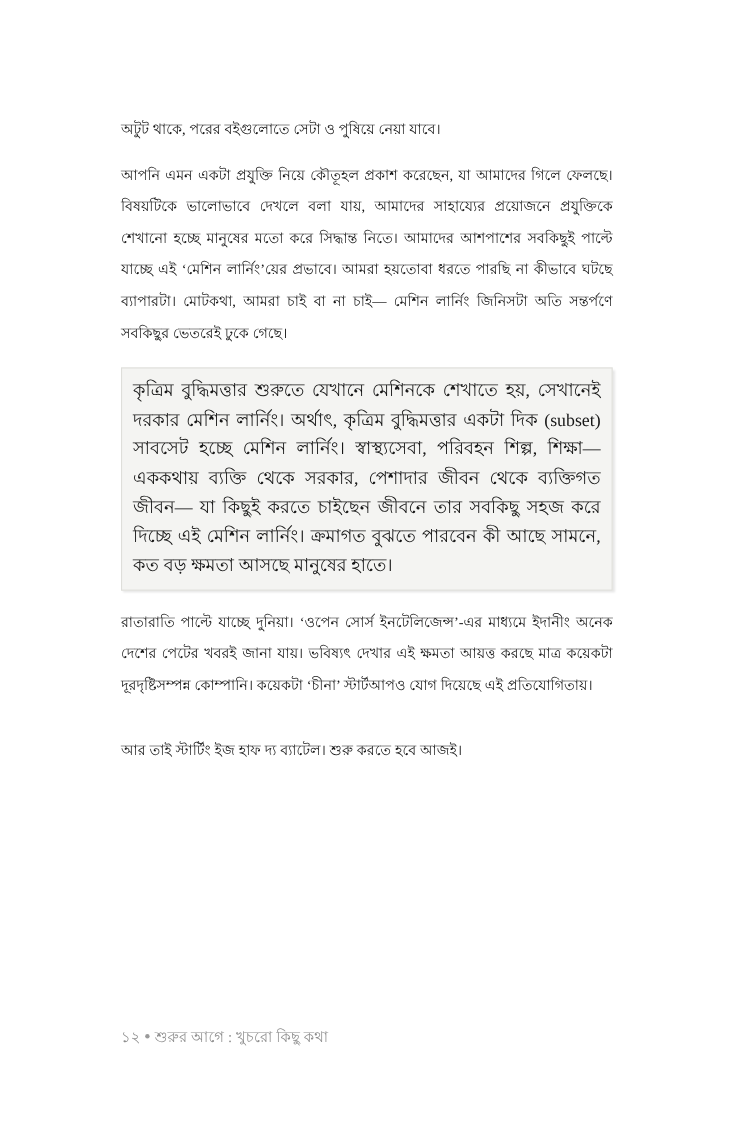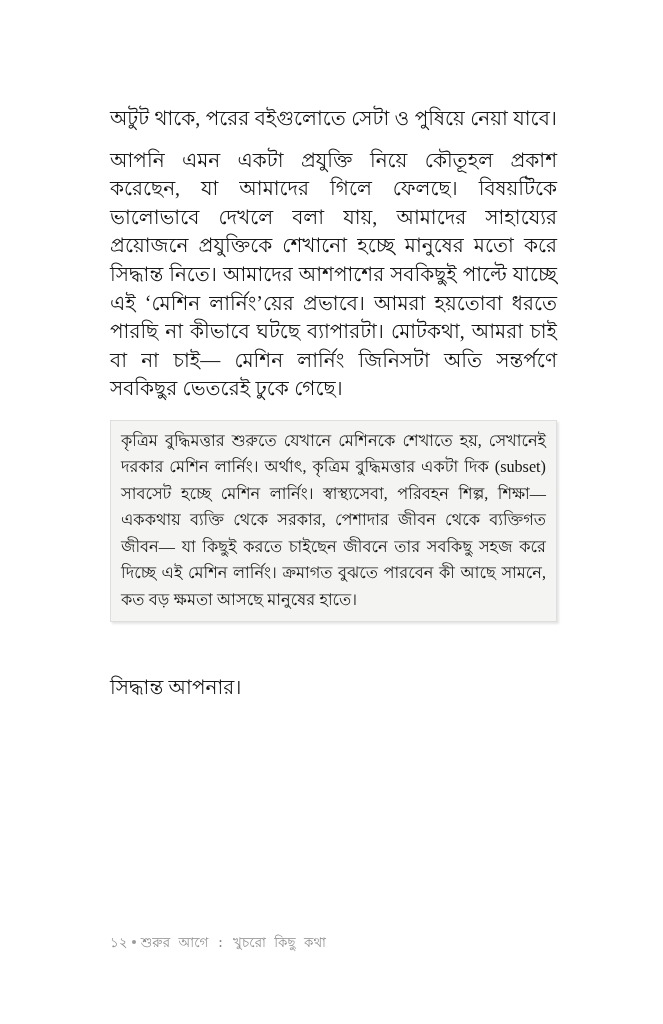--- a/index.html
+++ b/index.html
@@ -25,21 +25,21 @@
 
   .content {
     position: absolute;
     left: 110px;
     top: 104px;
     width: 447px;
   }
 
   .para {
     margin: 0 0 4px 0;
-    font-size: 20px;
+    font-size: 13px;
     line-height: 28.6px;
     text-align: justify;
     text-justify: inter-word;
     word-spacing: 0.02em;
     color: #161616;
   }
   .para:last-child { margin-bottom: 0; }
 
   
   .para-lead {
@@ -88,21 +88,20 @@
     width: 4px;
     height: 4px;
     border-radius: 50%;
     background: #9a9a9a;
     vertical-align: 3px;
     margin: 0 5px 0 4px;
   }
   .footer .pageno,
   .footer .chapter {
     display: inline;
-    font-family: Liberation Mono, monospace;
   }
 </style>
 </head>
 <body>
 
 <div class="page">
 
   <div class="content">
 
     <p class="para para-lead">অটুট থাকে, পরের বইগুলোতে সেটা ও পুষিয়ে নেয়া যাবে।</p>
@@ -110,33 +109,34 @@
     <div class="spacer-sm"></div>
 
     <p class="para">আপনি এমন একটা প্রযুক্তি নিয়ে কৌতূহল প্রকাশ করেছেন, যা আমাদের গিলে ফেলছে। বিষয়টিকে ভালোভাবে দেখলে বলা যায়, আমাদের সাহায্যের প্রয়োজনে প্রযুক্তিকে শেখানো হচ্ছে মানুষের মতো করে সিদ্ধান্ত নিতে। আমাদের আশপাশের সবকিছুই পাল্টে যাচ্ছে এই ‘মেশিন লার্নিং’য়ের প্রভাবে। আমরা হয়তোবা ধরতে পারছি না কীভাবে ঘটছে ব্যাপারটা। মোটকথা, আমরা চাই বা না চাই— মেশিন লার্নিং জিনিসটা অতি সন্তর্পণে সবকিছুর ভেতরেই ঢুকে গেছে।</p>
 
     <div class="callout-wrap">
       <div class="callout">
         <p class="para">কৃত্রিম বুদ্ধিমত্তার শুরুতে যেখানে মেশিনকে শেখাতে হয়, সেখানেই দরকার মেশিন লার্নিং। অর্থাৎ, কৃত্রিম বুদ্ধিমত্তার একটা দিক (subset) সাবসেট হচ্ছে মেশিন লার্নিং। স্বাস্থ্যসেবা, পরিবহন শিল্প, শিক্ষা—এককথায় ব্যক্তি থেকে সরকার, পেশাদার জীবন থেকে ব্যক্তিগত জীবন— যা কিছুই করতে চাইছেন জীবনে তার সবকিছু সহজ করে দিচ্ছে এই মেশিন লার্নিং। ক্রমাগত বুঝতে পারবেন কী আছে সামনে, কত বড় ক্ষমতা আসছে মানুষের হাতে।</p>
       </div>
     </div>
 
+    <p class="para">রাতারাতি পাল্টে যাচ্ছে দুনিয়া। ‘ওপেন সোর্স ইনটেলিজেন্স’-এর মাধ্যমে ইদানীং অনেক দেশের পেটের খবরই জানা যায়। ভবিষ্যৎ দেখার এই ক্ষমতা আয়ত্ত করছে মাত্র কয়েকটা দূরদৃষ্টিসম্পন্ন কোম্পানি। কয়েকটা ‘চীনা’ স্টার্টআপও যোগ দিয়েছে এই প্রতিযোগিতায়।</p>
 
     <div class="spacer-sm"></div>
 
 
     <div class="spacer-sm"></div>
 
 
     <div class="spacer-sm"></div>
 
+    <p class="para para-short">আর তাই স্টার্টিং ইজ হাফ দ্য ব্যাটেল। শুরু করতে হবে আজই।</p>
 
     <div class="spacer-sm"></div>
 
-    <p class="para para-short">সিদ্ধান্ত আপনার।</p>
 
   </div>
 
   <div class="footer">
     <span class="pageno">১২</span><span class="dot"></span><span class="chapter">শুরুর আগে : খুচরো কিছু কথা</span>
   </div>
 
 </div>
 
 </body></html>

